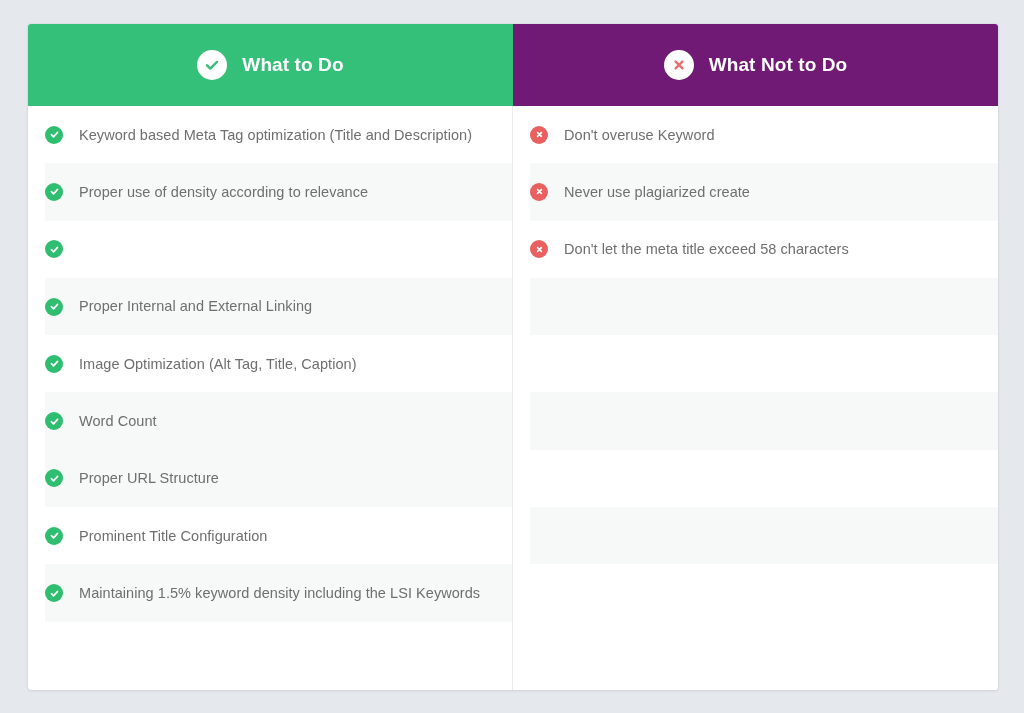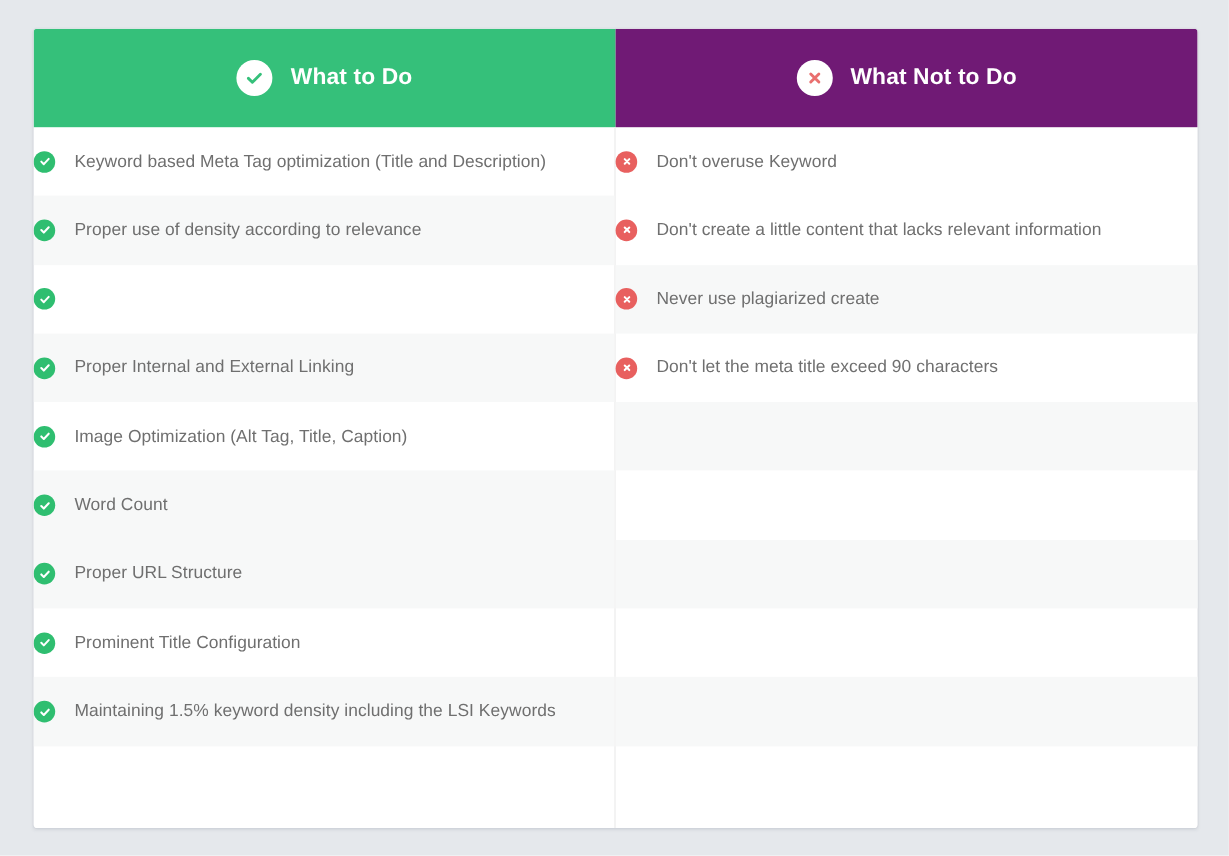--- a/index.html
+++ b/index.html
@@ -85,20 +85,21 @@
     display: flex;
     flex-direction: column;
   }
   .col.left { border-right: 1px solid #ececec; box-sizing: border-box; }
 
   .row {
     height: 57.3px;
     display: flex;
     align-items: center;
     box-sizing: border-box;
+    margin-left: 17px;
   }
   .row.alt { background: #f7f8f8; }
   .row.blank { }
 
   .bullet {
     width: 18px;
     height: 18px;
     border-radius: 50%;
     flex: 0 0 18px;
     display: flex;
@@ -235,45 +236,37 @@
         <div class="row">
           <span class="bullet no">
             <svg width="11" height="11" viewBox="0 0 11 11" aria-hidden="true">
               <path d="M3.6 3.6 L7.4 7.4 M7.4 3.6 L3.6 7.4" fill="none" stroke="#ffffff" stroke-width="1.7" stroke-linecap="round"></path>
             </svg>
           </span>
           <span class="row-text">Don't overuse Keyword</span>
         </div>
 
 
-        <div class="row">
+
+        <div class="row alt">
           <span class="bullet no">
             <svg width="11" height="11" viewBox="0 0 11 11" aria-hidden="true">
               <path d="M3.6 3.6 L7.4 7.4 M7.4 3.6 L3.6 7.4" fill="none" stroke="#ffffff" stroke-width="1.7" stroke-linecap="round"></path>
             </svg>
           </span>
-          <span class="row-text">Don't create a little content that lacks relevant information</span>
-        </div>
-
-        <div class="row alt">
+          <span class="row-text">Never use plagiarized create</span>
+        </div>
+
+        <div class="row">
           <span class="bullet no">
             <svg width="11" height="11" viewBox="0 0 11 11" aria-hidden="true">
               <path d="M3.6 3.6 L7.4 7.4 M7.4 3.6 L3.6 7.4" fill="none" stroke="#ffffff" stroke-width="1.7" stroke-linecap="round"></path>
             </svg>
           </span>
-          <span class="row-text">Never use plagiarized create</span>
-        </div>
-
-        <div class="row">
-          <span class="bullet no">
-            <svg width="11" height="11" viewBox="0 0 11 11" aria-hidden="true">
-              <path d="M3.6 3.6 L7.4 7.4 M7.4 3.6 L3.6 7.4" fill="none" stroke="#ffffff" stroke-width="1.7" stroke-linecap="round"></path>
-            </svg>
-          </span>
-          <span class="row-text">Don't let the meta title exceed 90 characters</span>
+          <span class="row-text">Don't let the meta title exceed 58 characters</span>
         </div>
 
         <div class="row alt blank"></div>
         <div class="row blank"></div>
         <div class="row alt blank"></div>
         <div class="row blank"></div>
         <div class="row alt blank"></div>
       </div>
 
     </div>

